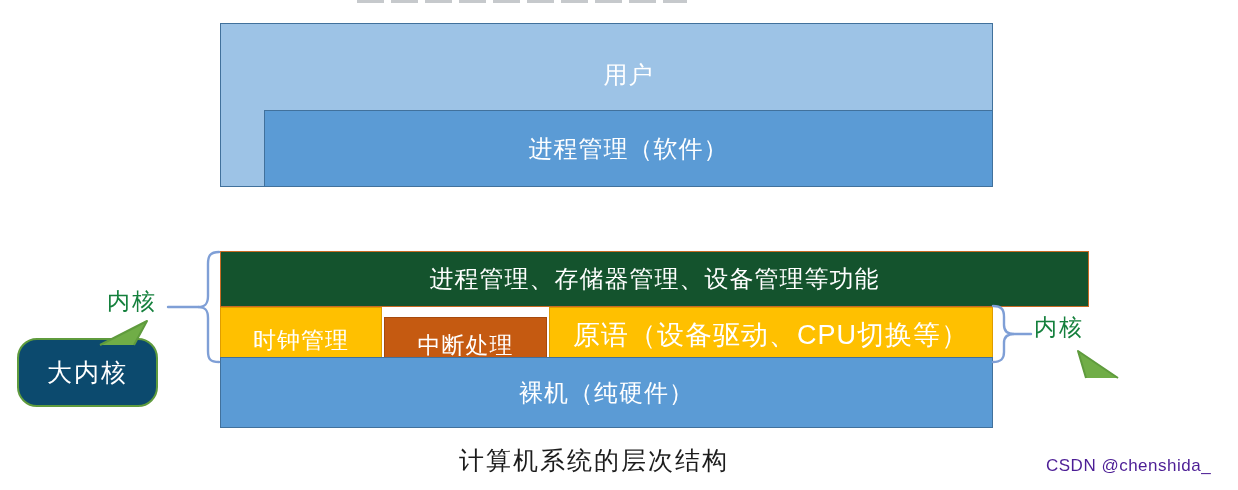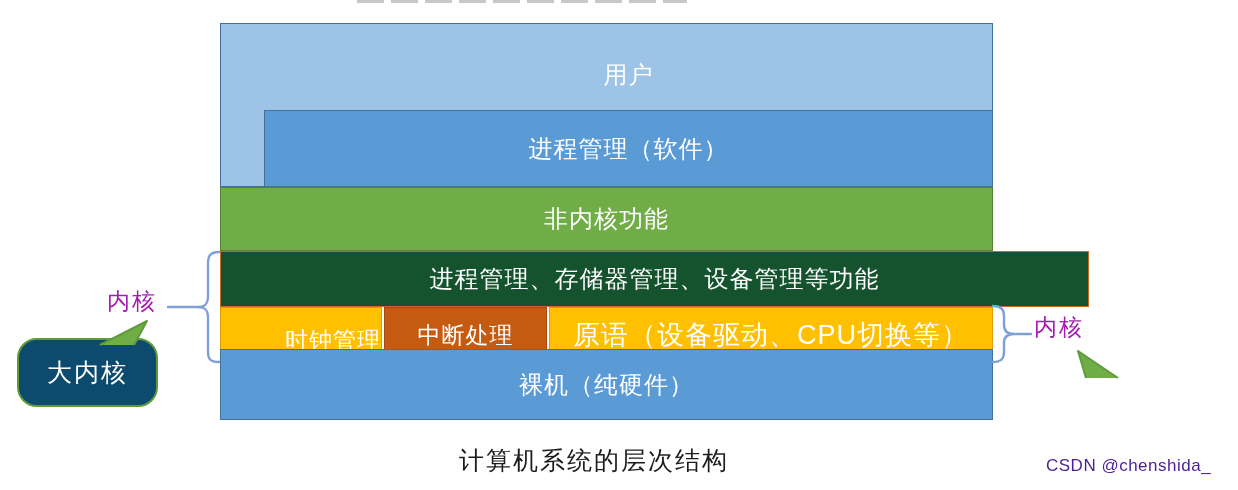--- a/index.html
+++ b/index.html
@@ -34,44 +34,43 @@
     background:#70AD47;border:1.5px solid #538135;
   }
   .kernelfn-layer{
     left:220px;top:251px;width:869px;height:56px;
     background:#14532d;border:1px solid #c96a24;
   }
   .clock-box{
     left:220px;top:307px;width:162px;height:66px;
     background:#FFC000;border:1.5px solid #df9d00;
     font-size:23px;
-    justify-content:flex-end;
   }
   .interrupt-box{
-    left:384px;top:307px;width:163px;height:56px;
+    left:384px;top:317px;width:163px;height:56px;
     background:#C55A11;border:1.5px solid #a64a0e;
     font-size:23px;
   }
   .primitives-box{
     left:549px;top:307px;width:444px;height:56px;
     background:#FFC000;border:1.5px solid #df9d00;
     font-size:27px;
   }
   .hardware-layer{
-    left:220px;top:349px;width:773px;height:71px;
+    left:220px;top:357px;width:773px;height:71px;
     background:#5B9BD5;border:1.5px solid #41719C;text-align:center;
   }
   
   .caption{
     position:absolute;left:220px;top:444px;width:748px;
     text-align:center;color:#1c1c1c;font-size:25px;letter-spacing:2px;
   }
   
   .kernel-side-label{
-    position:absolute;color:#a21caf;font-size:23px;letter-spacing:2px;text-align:right;
+    position:absolute;color:#15803d;font-size:23px;letter-spacing:2px;text-align:right;
   }
   .kernel-left{left:107px;top:286px;}
   .kernel-right{left:1034px;top:312px;}
   
   .bubble{
     position:absolute;
     box-sizing:border-box;
     background:#0c4a6e;border:2px solid #5f9b3d;border-radius:20px;
     display:flex;align-items:center;justify-content:center;
     color:#ffffff;font-size:25px;letter-spacing:2px;
@@ -107,23 +106,20 @@
   <div class="box user-layer">
     <div class="user-label-wrap">
       <span>用户</span>
     </div>
   </div>
 
   <div class="box app-layer">
     <span>进程管理（软件）</span>
   </div>
 
-  <div class="box nonkernel-layer">
-    <span>非内核功能</span>
-  </div>
 
   <div class="box kernelfn-layer">
     <span>进程管理、存储器管理、设备管理等功能</span>
   </div>
 
   <div class="box clock-box">
     <span>时钟管理</span>
   </div>
 
   <div class="box interrupt-box">

